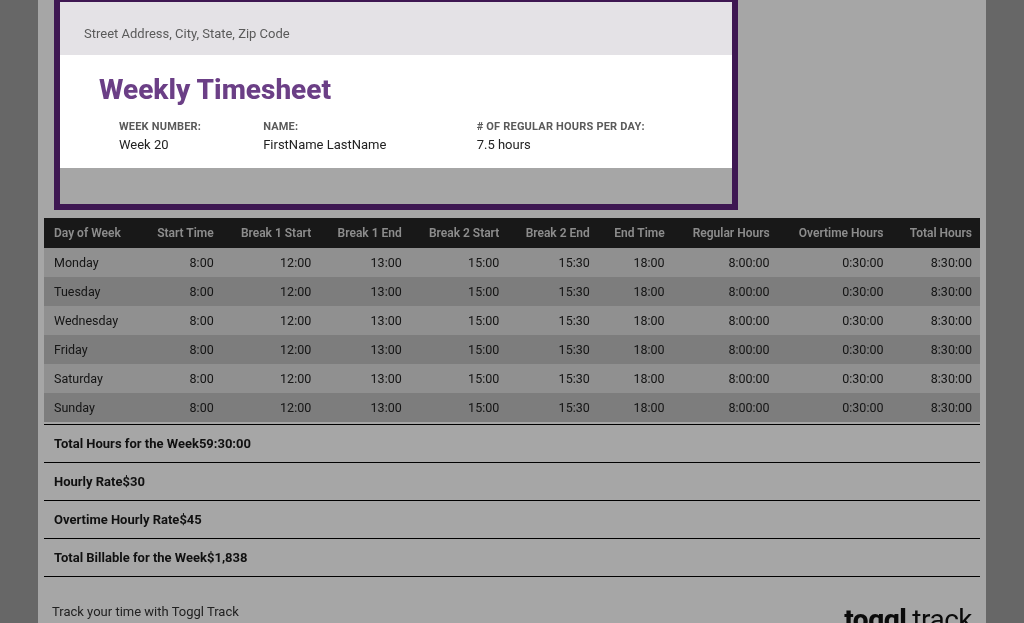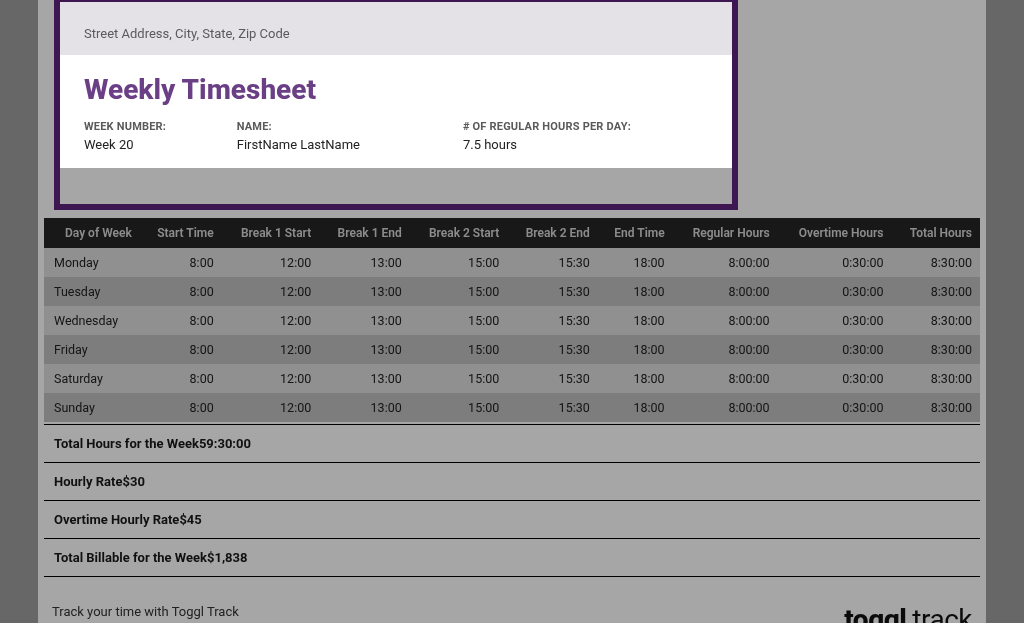--- a/index.html
+++ b/index.html
@@ -53,34 +53,34 @@
     font-size: 16px;
     color: #1a1a1a;
   }
   .hdr-grey .addr {
     font-size: 13px;
     color: #5a5a5a;
     margin-top: 4px;
   }
   .hdr-white {
     background: #ffffff;
-    padding: 18px 24px 16px 24px;
+    padding: 18px 24px 16px 39px;
   }
   .title {
     font-size: 28px;
     font-weight: 800;
     color: #6b3f86;
     margin-bottom: 14px;
   }
   .meta-row {
     display: flex;
     gap: 0;
   }
   .meta-col { }
-  .meta-col.c1 { width: 162px; }
+  .meta-col.c1 { width: 162px; margin-left: 20px; }
   .meta-col.c2 { width: 240px; }
   .meta-col.c3 { width: 260px; }
   .meta-label {
     font-size: 11px;
     font-weight: 700;
     color: #5a5a5a;
     letter-spacing: 0.2px;
   }
   .meta-value {
     font-size: 13px;
@@ -103,21 +103,21 @@
     font-size: 12.5px;
   }
   table.ts thead th {
     background: #262626;
     color: #d8d8d8;
     font-weight: 600;
     text-align: right;
     padding: 8px 8px;
     font-size: 12px;
   }
-  table.ts thead th:first-child { text-align: right; padding-left: 10px; }
+  table.ts thead th:first-child { text-align: left; padding-left: 10px; }
   table.ts tbody td {
     padding: 7px 8px;
     text-align: right;
     color: #222;
   }
   table.ts tbody td:first-child { text-align: left; padding-left: 10px; }
   table.ts tbody tr:nth-child(even) { background: #c0c0c0; }
   table.ts tbody tr:nth-child(odd)  { background: #dedede; }
   .summary {
     margin-top: 2px;

